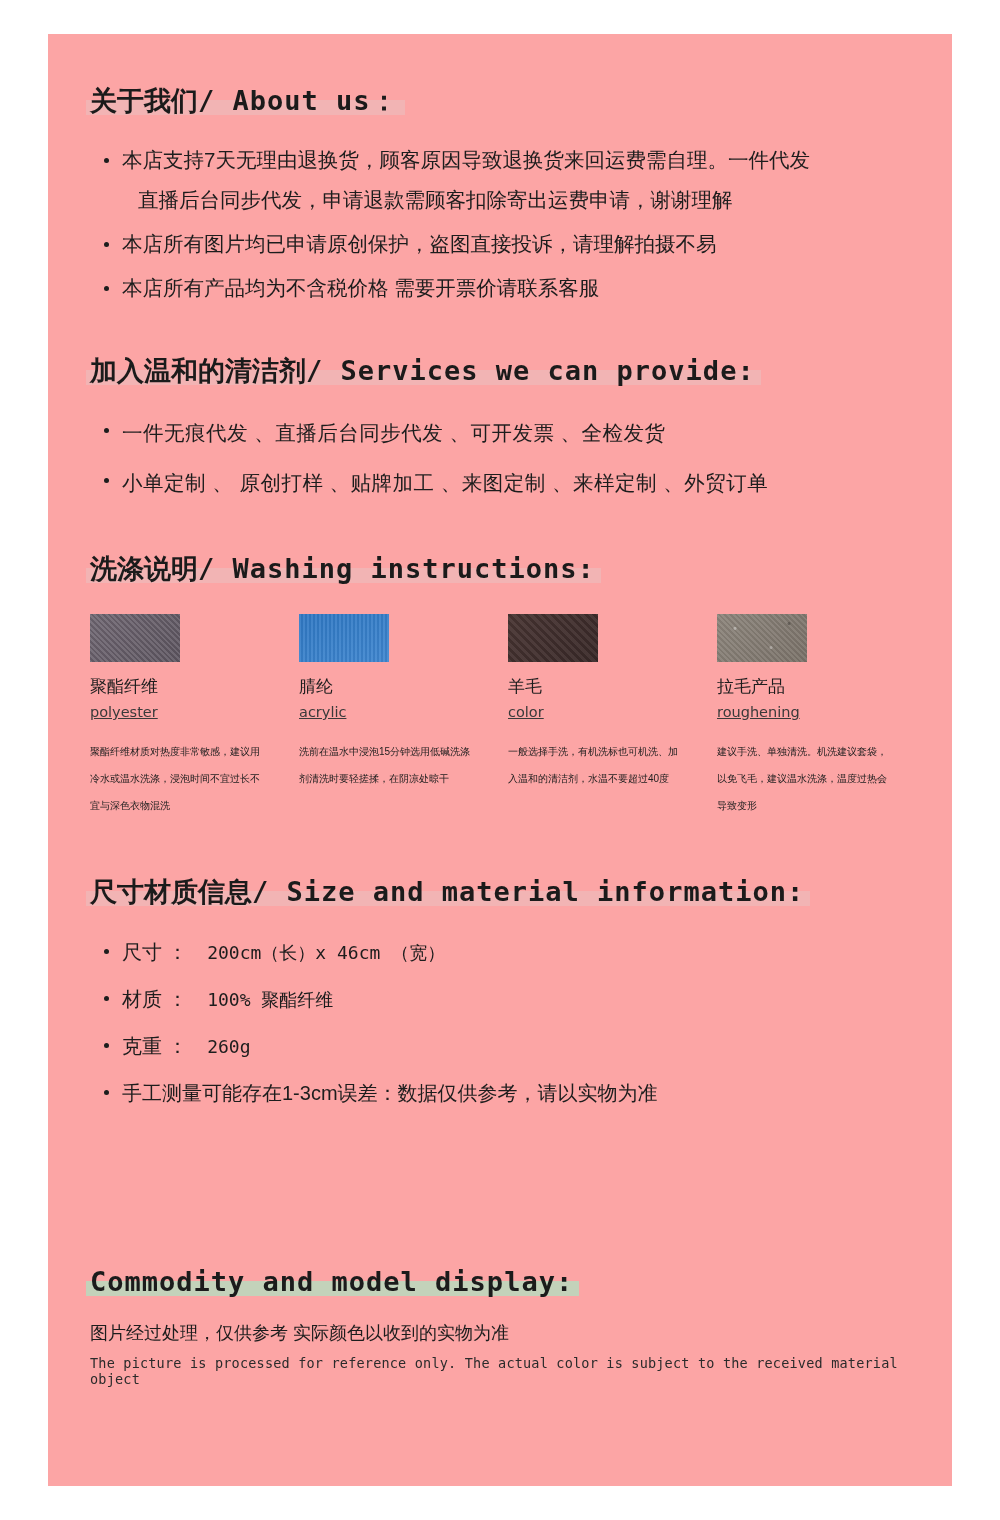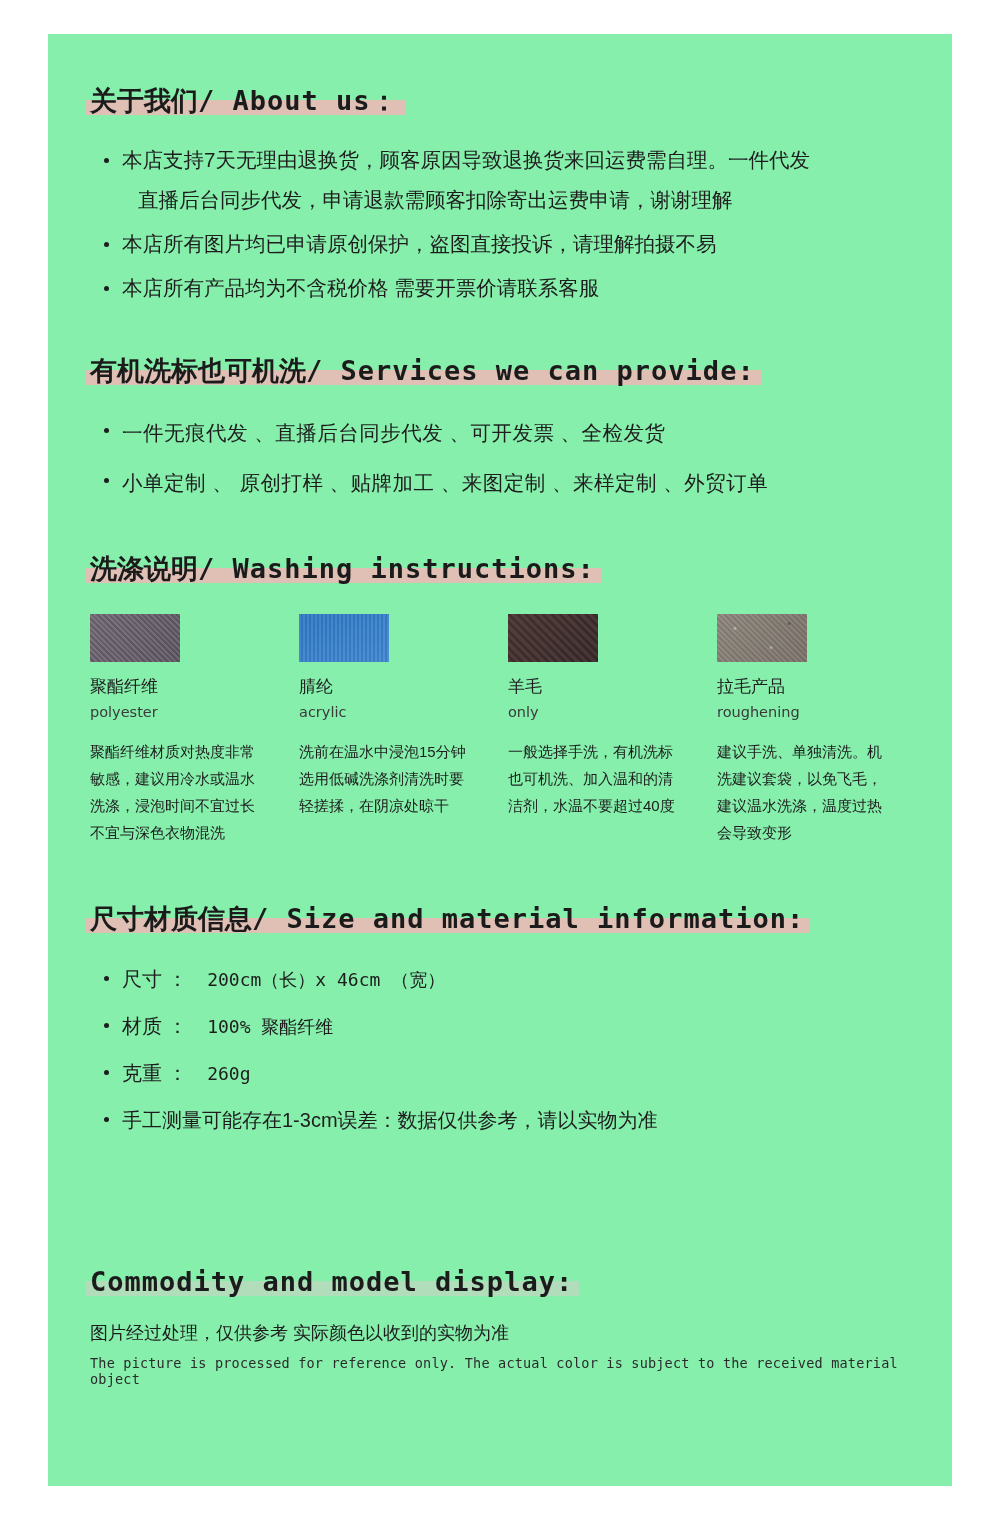--- a/index.html
+++ b/index.html
@@ -14,21 +14,21 @@
     color: #222;
     position: relative;
     overflow: hidden;
   }
   .page {
     position: absolute;
     left: 48px;
     top: 34px;
     width: 904px;
     height: 1452px;
-    background: #86efac;
+    background: #fca5a5;
     box-sizing: border-box;
   }
   .inner {
     padding: 50px 42px 0 42px;
   }
 
   
   .heading {
     display: inline-block;
     position: relative;
@@ -130,23 +130,24 @@
     color: #1d1d1d;
     line-height: 22px;
     margin-bottom: 4px;
   }
   .wash-en {
     font-size: 14.5px;
     color: #3a3a3a;
     line-height: 20px;
     margin-bottom: 16px;
     font-family: "DejaVu Sans", sans-serif;
+    text-decoration: underline;
   }
   .wash-desc {
-    font-size: 15px;
+    font-size: 10px;
     color: #1d1d1d;
     line-height: 27px;
     width: 178px;
   }
 
   
   ul.blist.size li { line-height: 42px; font-size: 20px; }
   ul.blist.size li .mono {
     font-family: "DejaVu Sans Mono", "Liberation Mono", monospace;
     font-size: 18px;
@@ -186,21 +187,21 @@
         </li>
         <li>
           <span>本店所有产品均为不含税价格 需要开票价请联系客服</span>
         </li>
       </ul>
     </div>
 
     <div class="sec">
       <div class="heading">
         <span class="hl"></span>
-        <span class="tx">有机洗标也可机洗</span><span class="tx en">/ Services we can provide:</span>
+        <span class="tx">加入温和的清洁剂</span><span class="tx en">/ Services we can provide:</span>
       </div>
       <ul class="blist svc">
         <li><span>一件无痕代发 、直播后台同步代发 、可开发票 、全检发货</span></li>
         <li><span>小单定制 、  原创打样 、贴牌加工 、来图定制 、来样定制 、外贸订单</span></li>
       </ul>
     </div>
 
     <div class="sec">
       <div class="heading">
         <span class="hl"></span>
@@ -216,21 +217,21 @@
         </div>
         <div class="wash-col">
           <div class="swatch sw-acr"></div>
           <div class="wash-zh">腈纶</div>
           <div class="wash-en">acrylic</div>
           <div class="wash-desc">洗前在温水中浸泡15分钟选用低碱洗涤剂清洗时要轻搓揉，在阴凉处晾干</div>
         </div>
         <div class="wash-col">
           <div class="swatch sw-wool"></div>
           <div class="wash-zh">羊毛</div>
-          <div class="wash-en">only</div>
+          <div class="wash-en">color</div>
           <div class="wash-desc">一般选择手洗，有机洗标也可机洗、加入温和的清洁剂，水温不要超过40度</div>
         </div>
         <div class="wash-col">
           <div class="swatch sw-rough"></div>
           <div class="wash-zh">拉毛产品</div>
           <div class="wash-en">roughening</div>
           <div class="wash-desc">建议手洗、单独清洗。机洗建议套袋，以免飞毛，建议温水洗涤，温度过热会导致变形</div>
         </div>
       </div>
     </div>

